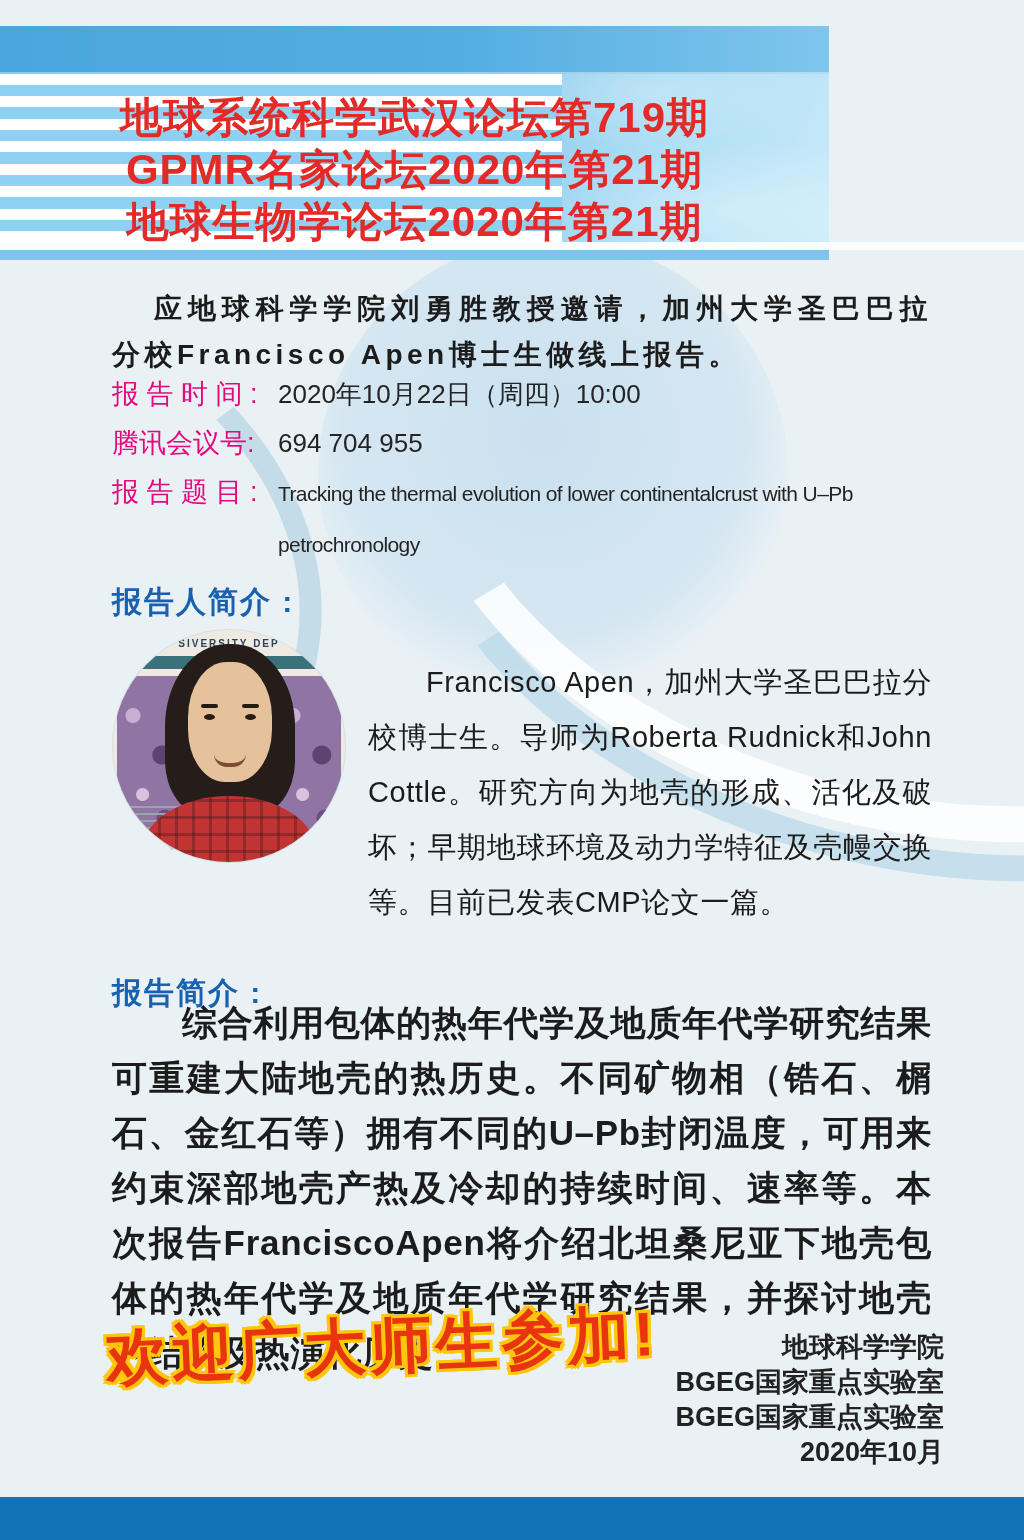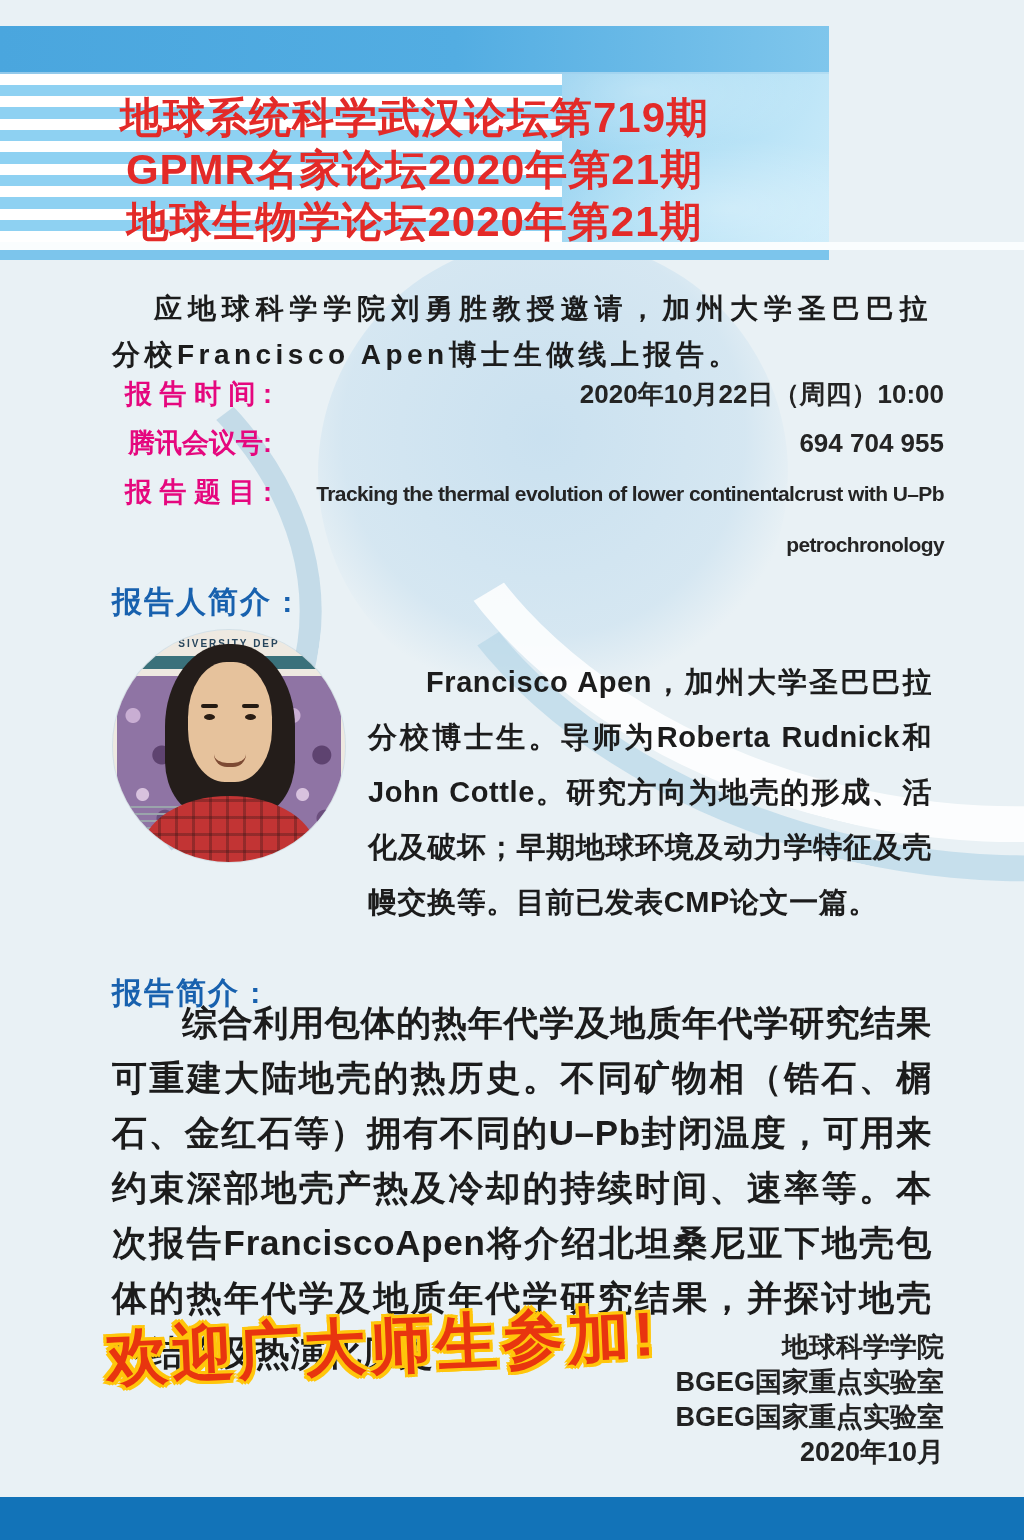--- a/index.html
+++ b/index.html
@@ -72,25 +72,25 @@
     color:var(--title_red,#e32a28);font-weight:bold;font-size:42px;line-height:52px;letter-spacing:1px;
   }
   
   .intro{
     position:absolute;top:258px;left:112px;width:820px;z-index:1;
     font-size:28px;font-weight:bold;color:var(--body_text,#1c1c1c);
     line-height:46px;letter-spacing:.16em;text-indent:1.5em;text-align:justify;
   }
   
   .details{position:absolute;top:370px;left:112px;width:832px;z-index:1;}
-  .detail-row{display:flex;align-items:flex-start;font-weight:bold;line-height:49px;text-align:right;}
+  .detail-row{display:flex;align-items:flex-start;font-weight:normal;line-height:49px;}
   .detail-label{
     flex:0 0 160px;color:var(--label_magenta,#e5077e);font-size:27px;white-space:nowrap;
   }
-  .detail-value{flex:1;color:#242424;font-size:26px;margin-left:23px;}
+  .detail-value{flex:1;color:#242424;font-size:26px;margin-left:6px;}
   .detail-value.condensed{font-size:21px;letter-spacing:-.6px;line-height:51px;}
   
   .section-label{
     position:absolute;left:112px;z-index:1;
     color:var(--section_blue,#1861ae);font-size:30px;font-weight:bold;letter-spacing:2px;
   }
   .speaker-label{top:582px;text-align:center;}
   .abstract-label{top:973px;}
   
   .speaker-photo{
@@ -121,21 +121,21 @@
   .brow{position:absolute;top:42px;width:17px;height:4px;background:#241a12;border-radius:2px;}
   .brow.l{left:13px;} .brow.r{right:13px;}
   .mouth{position:absolute;top:92px;left:26px;width:32px;height:9px;border-bottom:4px solid #7d4a33;border-radius:0 0 16px 16px;}
   .shirt{position:absolute;bottom:-8px;left:28px;width:176px;height:74px;background-color:#c23434;
     border-radius:55% 55% 0 0/85% 85% 0 0;
     background-image:
       repeating-linear-gradient(90deg, rgba(40,20,20,.30) 0 3px, transparent 3px 17px),
       repeating-linear-gradient(0deg, rgba(40,20,20,.30) 0 3px, transparent 3px 17px);}
   .speaker-bio{
     position:absolute;top:626px;left:368px;width:564px;z-index:1;
-    font-size:29px;font-weight:bold;color:var(--body_text,#1c1c1c);
+    font-size:29px;font-weight:normal;color:var(--body_text,#1c1c1c);
     line-height:55px;text-align:justify;text-indent:2em;letter-spacing:.02em;
   }
   
   .abstract-text{
     position:absolute;top:960px;left:112px;width:820px;z-index:1;
     font-size:35px;font-weight:bold;color:var(--body_text,#1c1c1c);
     line-height:55px;text-align:justify;text-indent:2em;letter-spacing:.02em;
   }
   
   .welcome{

